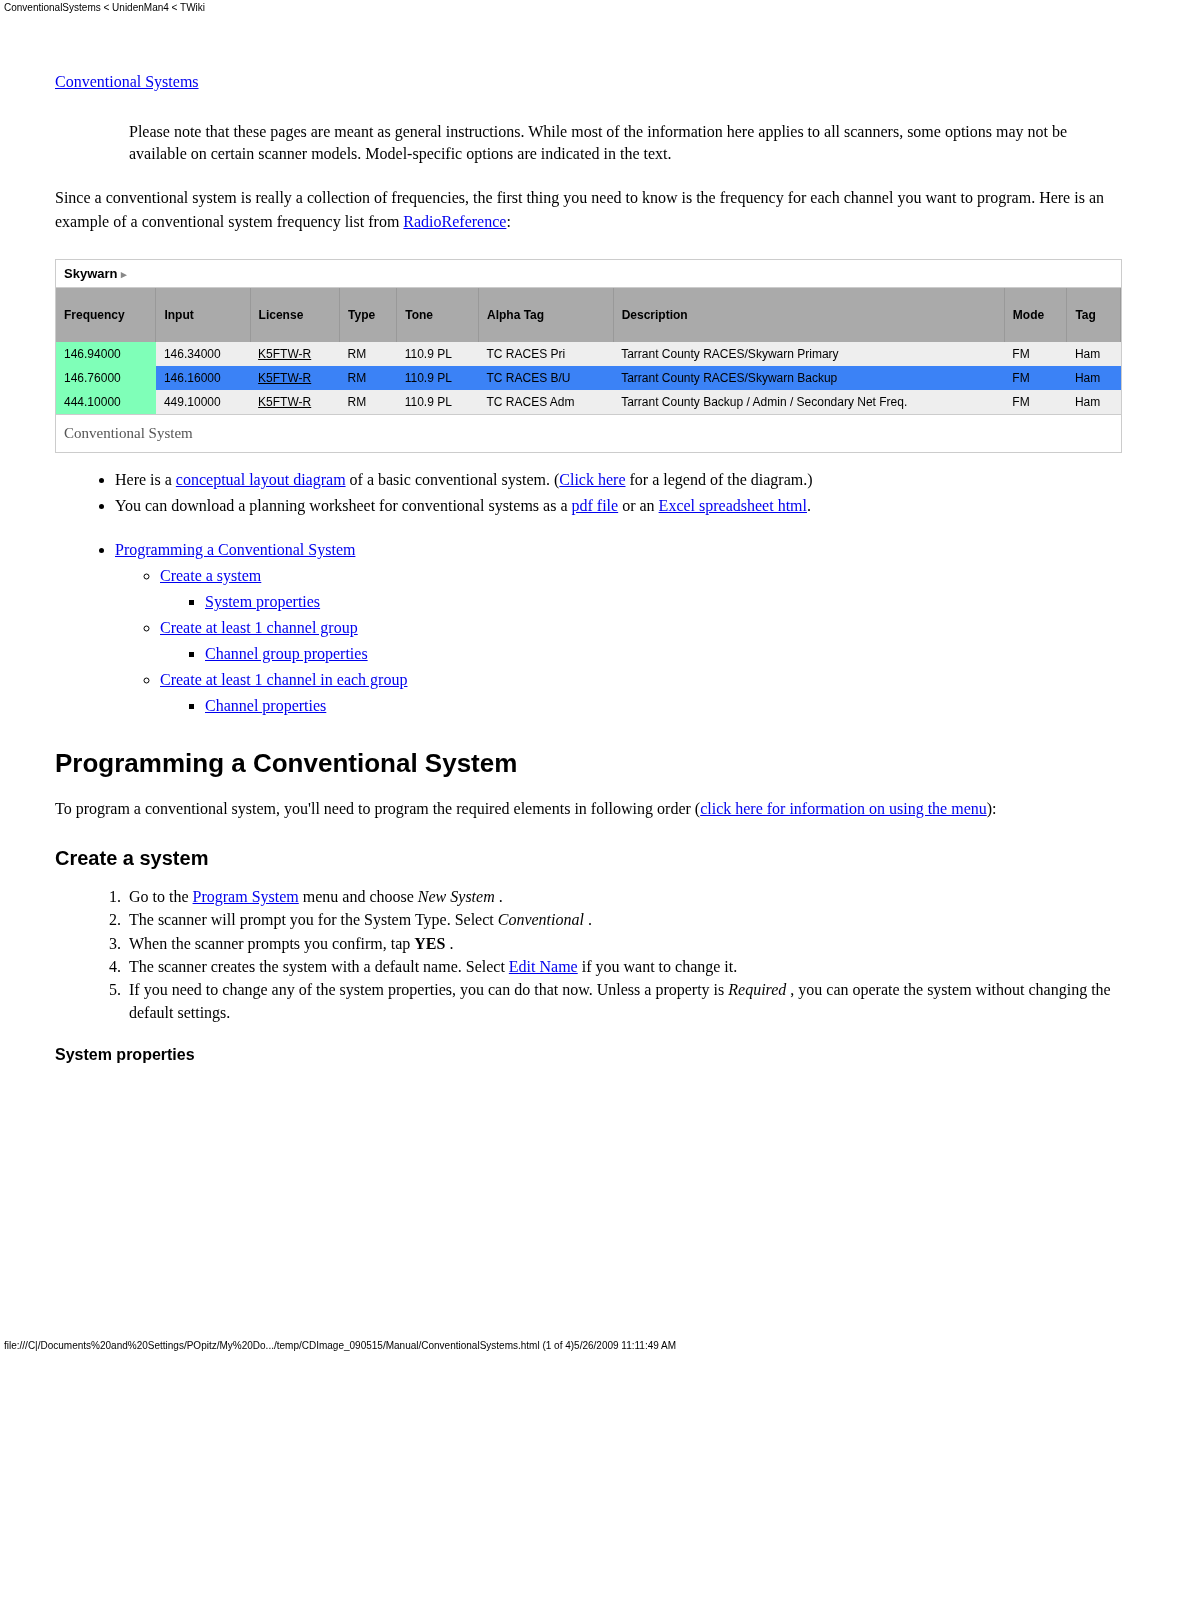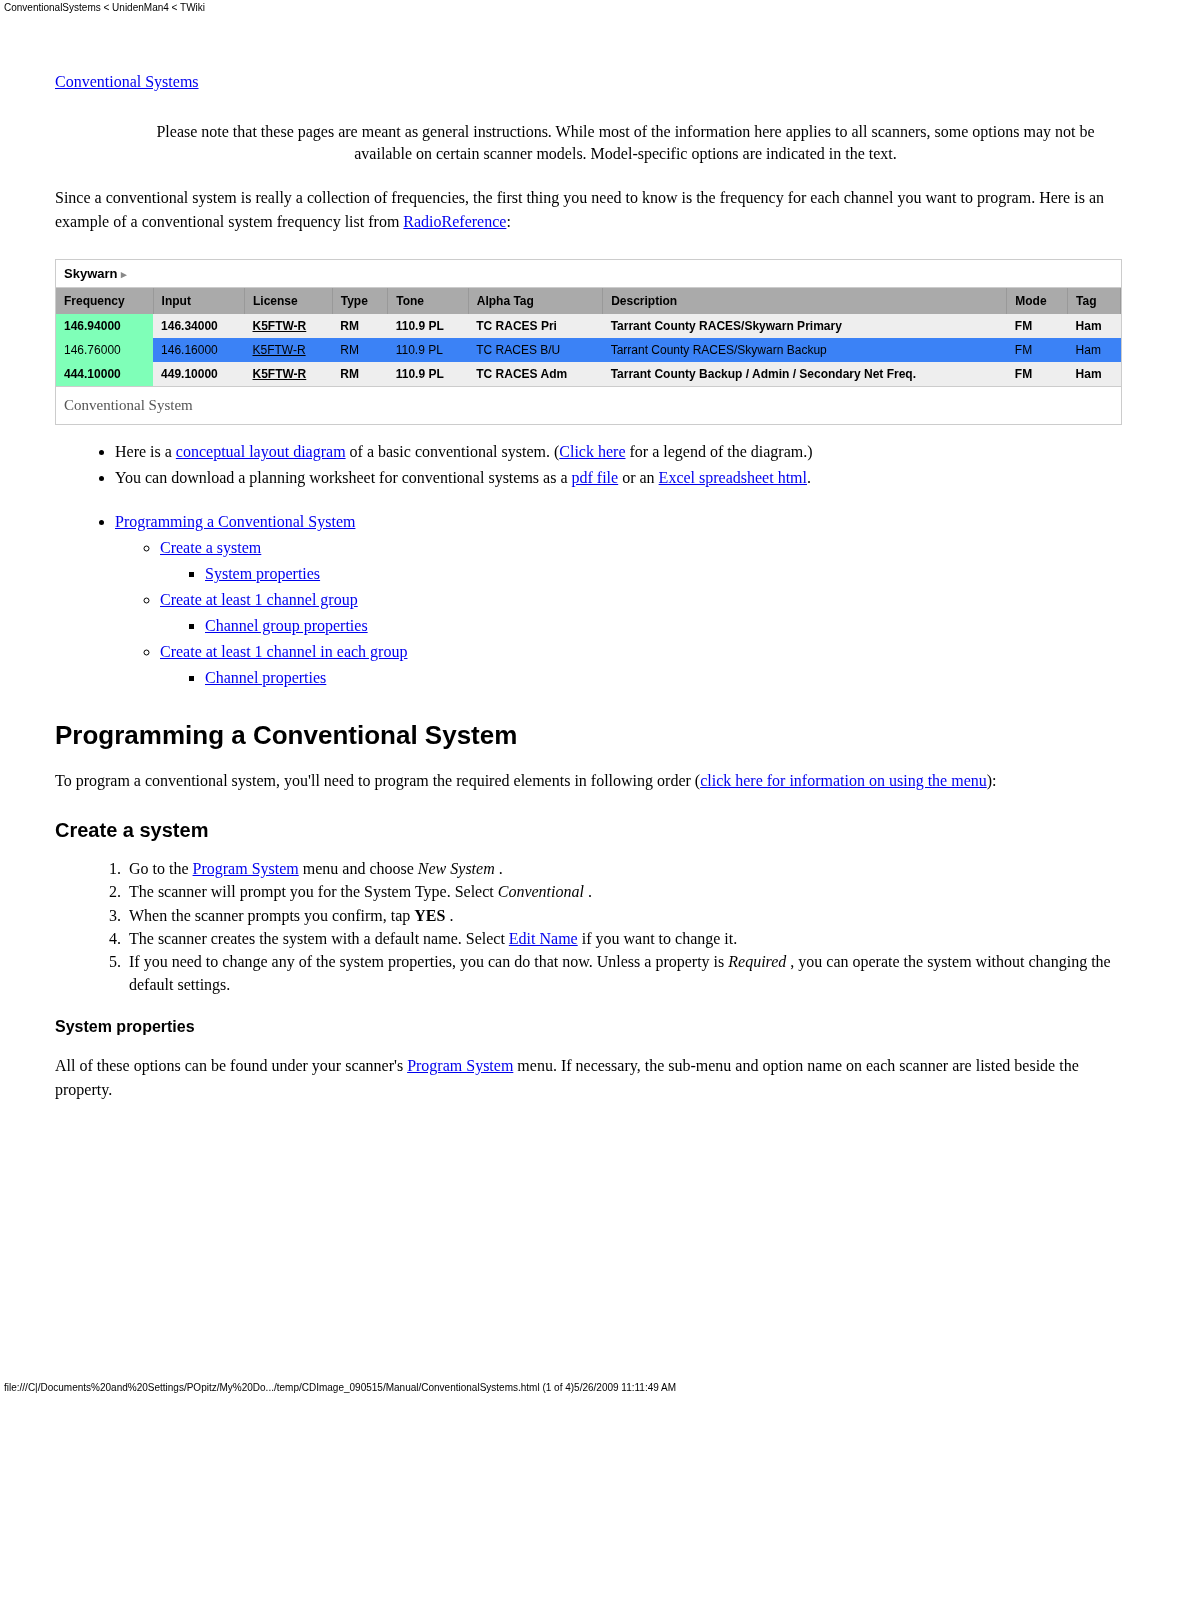--- a/index.html
+++ b/index.html
@@ -18,21 +18,20 @@
     .content {
       padding: 20px 55px 20px 55px;
     }
     a {
       color: #0000EE;
       text-decoration: underline;
     }
     .blockquote-note {
       margin: 30px 0 20px 74px;
       line-height: 1.4;
-      text-align: center;
     }
     .intro-para {
       line-height: 1.5;
       margin: 18px 0;
     }
     .table-container {
       border: 1px solid #ccc;
       margin: 25px 0 15px 0;
     }
     .skywarn-header {
@@ -48,30 +47,29 @@
     }
     table.freq-table {
       width: 100%;
       border-collapse: collapse;
       font-family: Verdana, Arial, sans-serif;
       font-size: 12px;
     }
     table.freq-table th {
       background: #aaa;
       text-align: left;
-      padding: 6px 8px;
+      padding: 20px 8px;
       font-weight: bold;
       border-right: 1px solid #999;
     }
     table.freq-table td {
       padding: 5px 8px;
     }
     table.freq-table tr.odd td {
       background: #eee;
-      font-weight: bold;
     }
     table.freq-table tr.even td {
       background: #3b82f6;
     }
     table.freq-table td.freq-hl {
       background: #7FFFB8 !important;
     }
     table.freq-table td.lic {
       text-decoration: underline;
     }
@@ -250,19 +248,16 @@
   <ol>
     <li><span>Go to the </span><a href="#">Program System</a><span> menu and choose </span><em>New System</em><span> .</span></li>
     <li><span>The scanner will prompt you for the System Type. Select </span><em>Conventional</em><span> .</span></li>
     <li><span>When the scanner prompts you confirm, tap </span><strong>YES</strong><span> .</span></li>
     <li><span>The scanner creates the system with a default name. Select </span><a href="#">Edit Name</a><span> if you want to change it.</span></li>
     <li><span>If you need to change any of the system properties, you can do that now. Unless a property is </span><em>Required</em><span> , you can operate the system without changing the default settings.</span></li>
   </ol>
 
   <h3 class="subsubsection">System properties</h3>
 
-  <div class="intro-para">
-    <span>All of these options can be found under your scanner's </span><a href="#">Program System</a><span> menu. If necessary, the sub-menu and option name on each scanner are listed beside the property.</span>
-  </div>
 
 </div>
 
 <div class="page-footer">file:///C|/Documents%20and%20Settings/POpitz/My%20Do.../temp/CDImage_090515/Manual/ConventionalSystems.html (1 of 4)5/26/2009 11:11:49 AM</div>
 
 </body></html>

